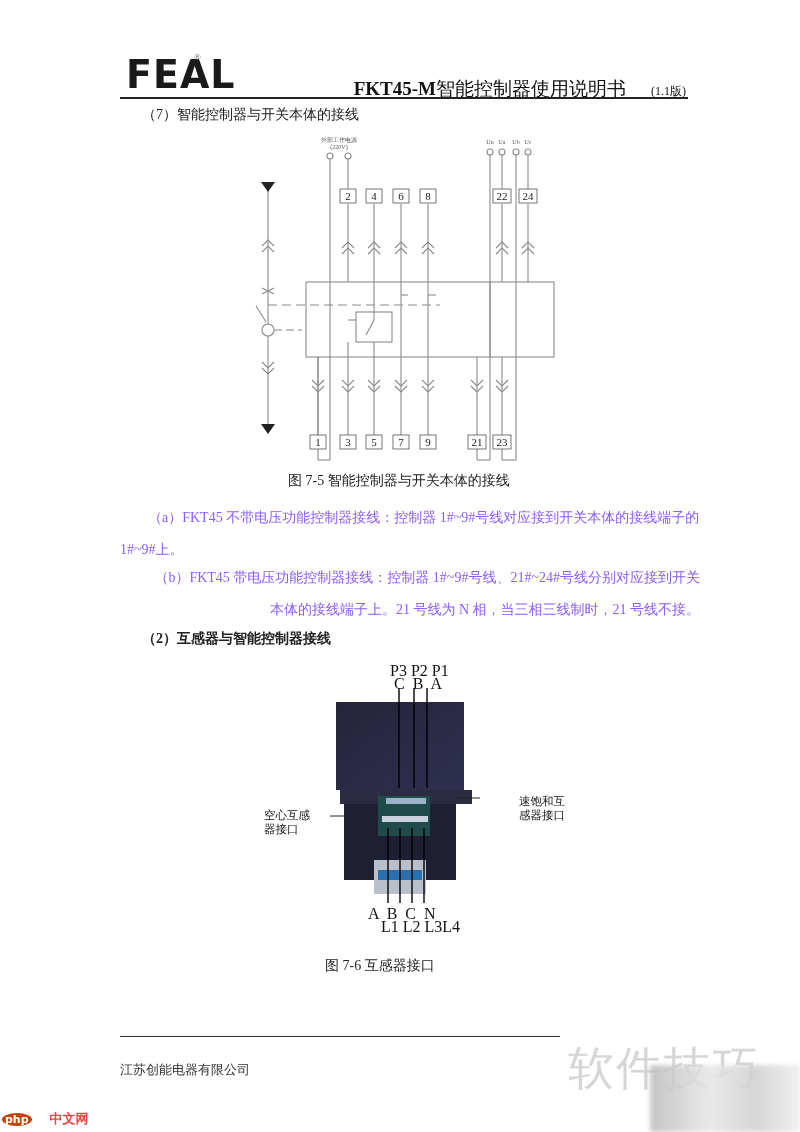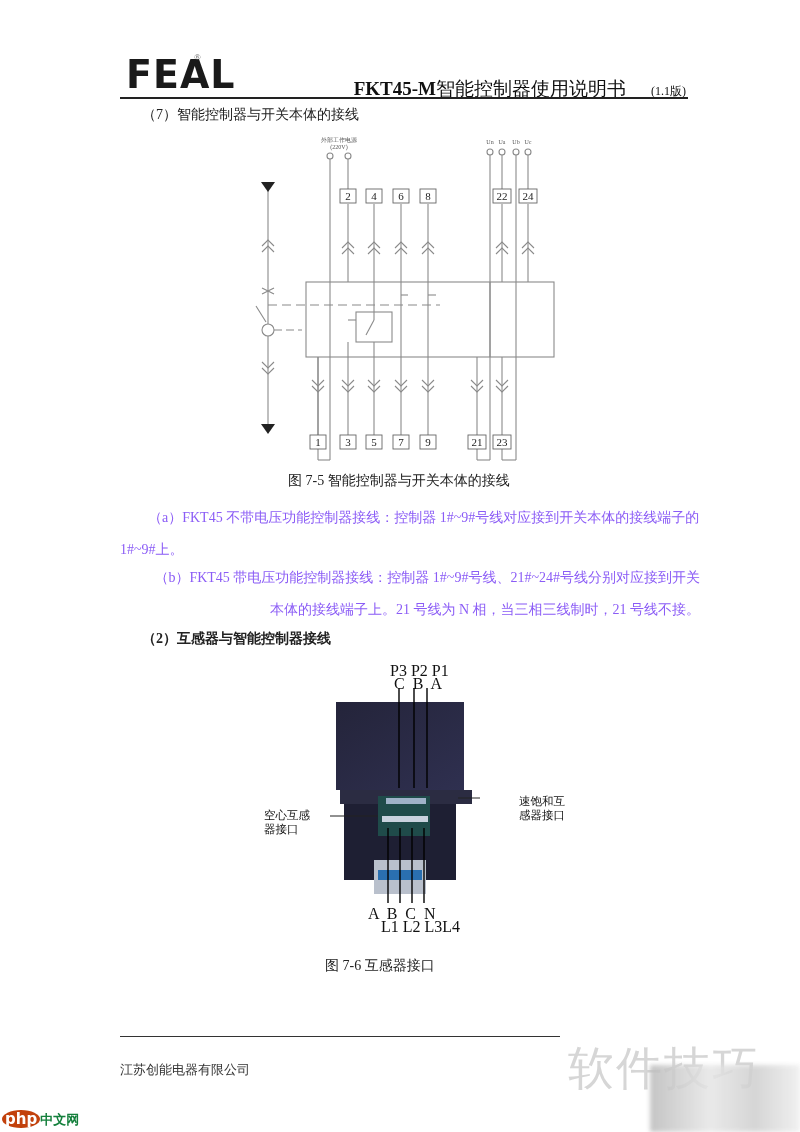--- a/index.html
+++ b/index.html
@@ -12,22 +12,22 @@
   .doc-title small{font-size:12px;padding-left:25px;}
   .header-rule{left:120px;top:97px;width:568px;height:2px;background:#222;}
   .sec{font-size:14px;color:#222;white-space:nowrap;}
   .para{font-size:14px;color:#8b5cf6;line-height:32px;width:580px;}
   .cap{font-size:14px;color:#222;white-space:nowrap;}
   .footer-rule{left:120px;top:1036px;width:440px;height:1px;background:#333;}
   .footer{left:120px;top:1041px;font-size:13px;color:#333;margin-top:20px;}
   .wm-text{left:568px;top:1038px;font-family:"DejaVu Sans",sans-serif;font-size:46px;color:#d6d6d6;letter-spacing:2px;white-space:nowrap;text-align:center;}
   .wm-blur{left:650px;top:1065px;width:150px;height:67px;background:linear-gradient(90deg,#bbb,#e6e6e6 40%,#cfcfcf 70%,#eee);filter:blur(2px);opacity:.85;}
   .php-logo{left:2px;top:1110px;font-family:"DejaVu Sans",sans-serif;font-size:13px;font-weight:bold;}
-  .php-badge{display:inline-block;background:#c2410c;color:#fff;border-radius:50%;padding:0 3px;font-size:15px;text-align:right;}
-  .php-txt{color:#15803d;margin-left:0;font-family:Liberation Serif, serif;}
+  .php-badge{display:inline-block;background:#c2410c;color:#fff;border-radius:50%;padding:0 3px;font-size:11px;text-align:right;}
+  .php-txt{color:#ef4444;margin-left:18px;font-family:Liberation Serif, serif;}
   .photo-lbl{font-family:"DejaVu Sans","Liberation Sans",sans-serif;font-size:11.5px;color:#111;line-height:14px;}
   .phase-lbl{font-family:"Liberation Serif",serif;font-size:16px;color:#111;white-space:nowrap;}
 </style>
 </head>
 <body>
 
 <div class="abs logo">FEAL</div>
 <div class="abs logo-reg">®</div>
 <div class="abs doc-title">
   <b>FKT45-M</b><span>智能控制器使用说明书</span><small>(1.1版)</small>

